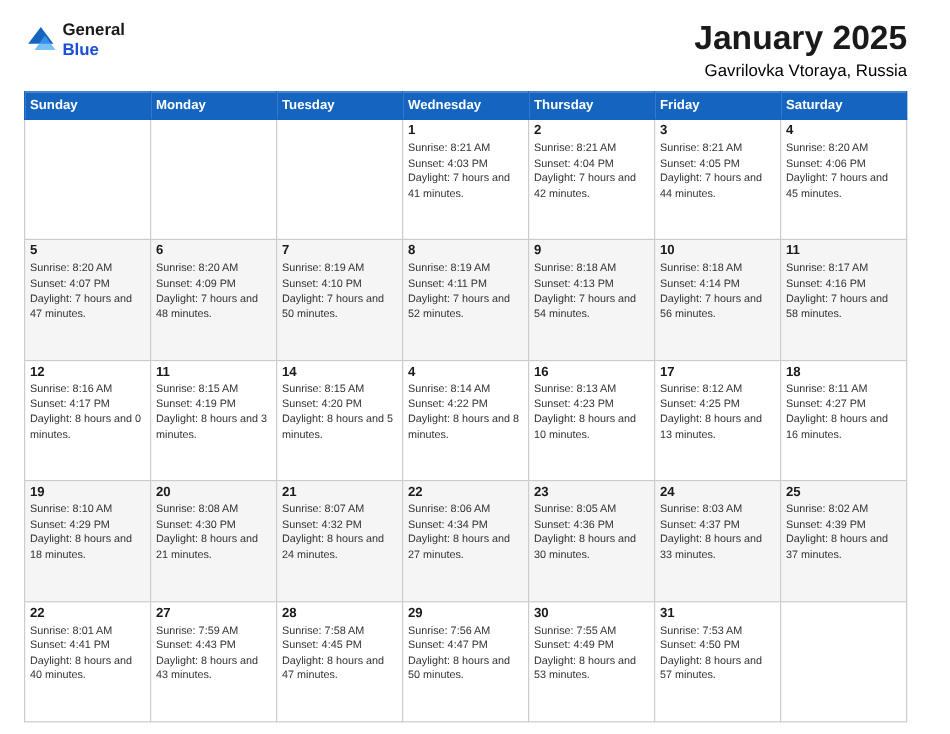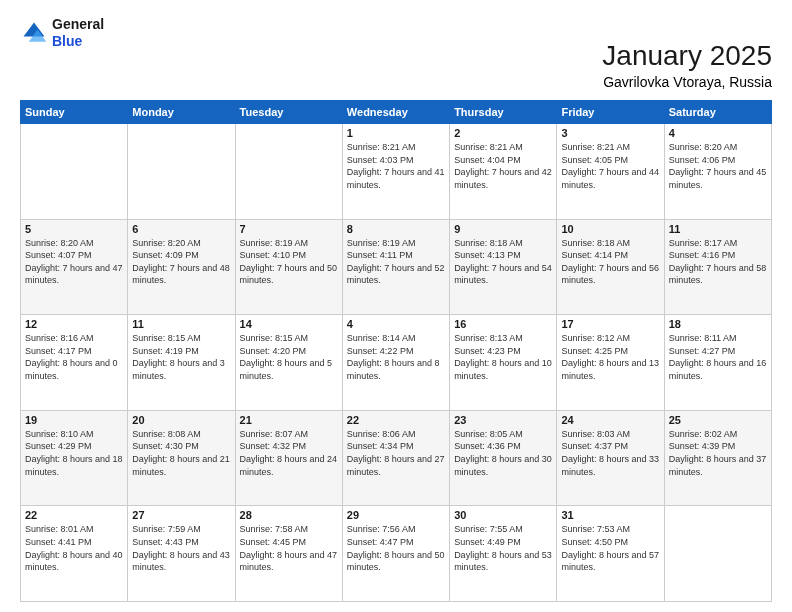--- a/index.html
+++ b/index.html
@@ -6,21 +6,21 @@
     body {
       width: 792px;
       height: 612px;
       font-family: Arial, sans-serif;
       background: #fff;
       overflow: hidden;
     }
     .page {
       width: 792px;
       height: 612px;
-      padding: 16px 20px 10px 20px;
+      padding: 16px 36px 10px 20px;
       display: flex;
       flex-direction: column;
     }
     .header {
       display: flex;
       justify-content: space-between;
       align-items: flex-start;
       margin-bottom: 10px;
     }
     .logo {
@@ -37,23 +37,22 @@
     .logo-blue { color: #1d4ed8; }
     .logo-icon {
       width: 28px;
       height: 28px;
     }
     .title-block {
       text-align: right;
     }
     .main-title {
       font-size: 28px;
-      font-weight: normal;
+      font-weight: bold;
       color: #1a1a1a;
-      margin-top: 24px;
     }
     .subtitle {
       font-size: 14px;
       color: #000000;
       margin-top: 2px;
     }
     .calendar {
       flex: 1;
       border: 1px solid #ccc;
       border-collapse: collapse;

